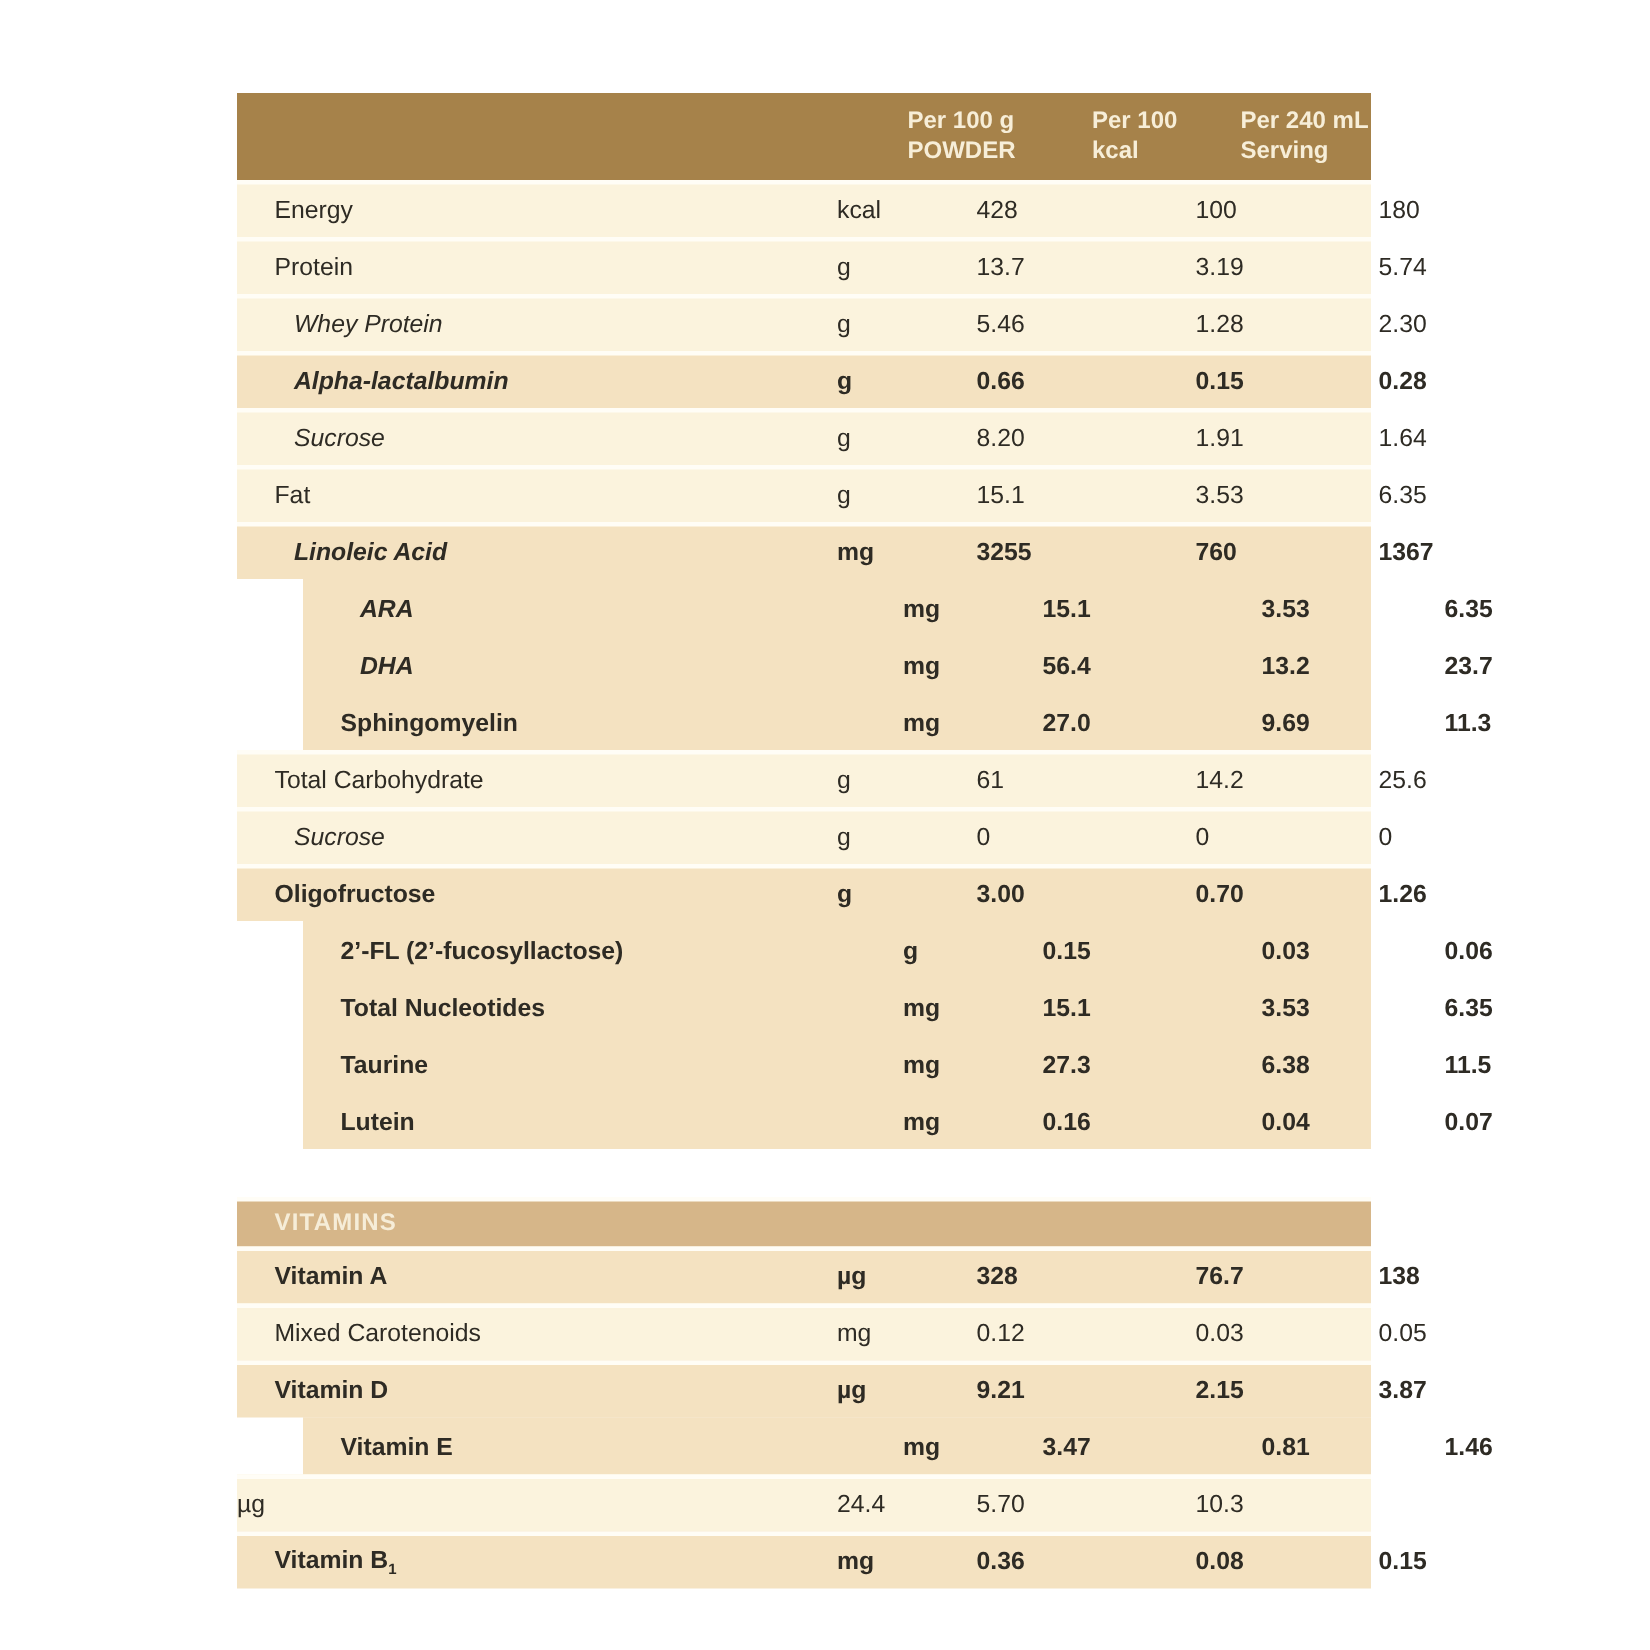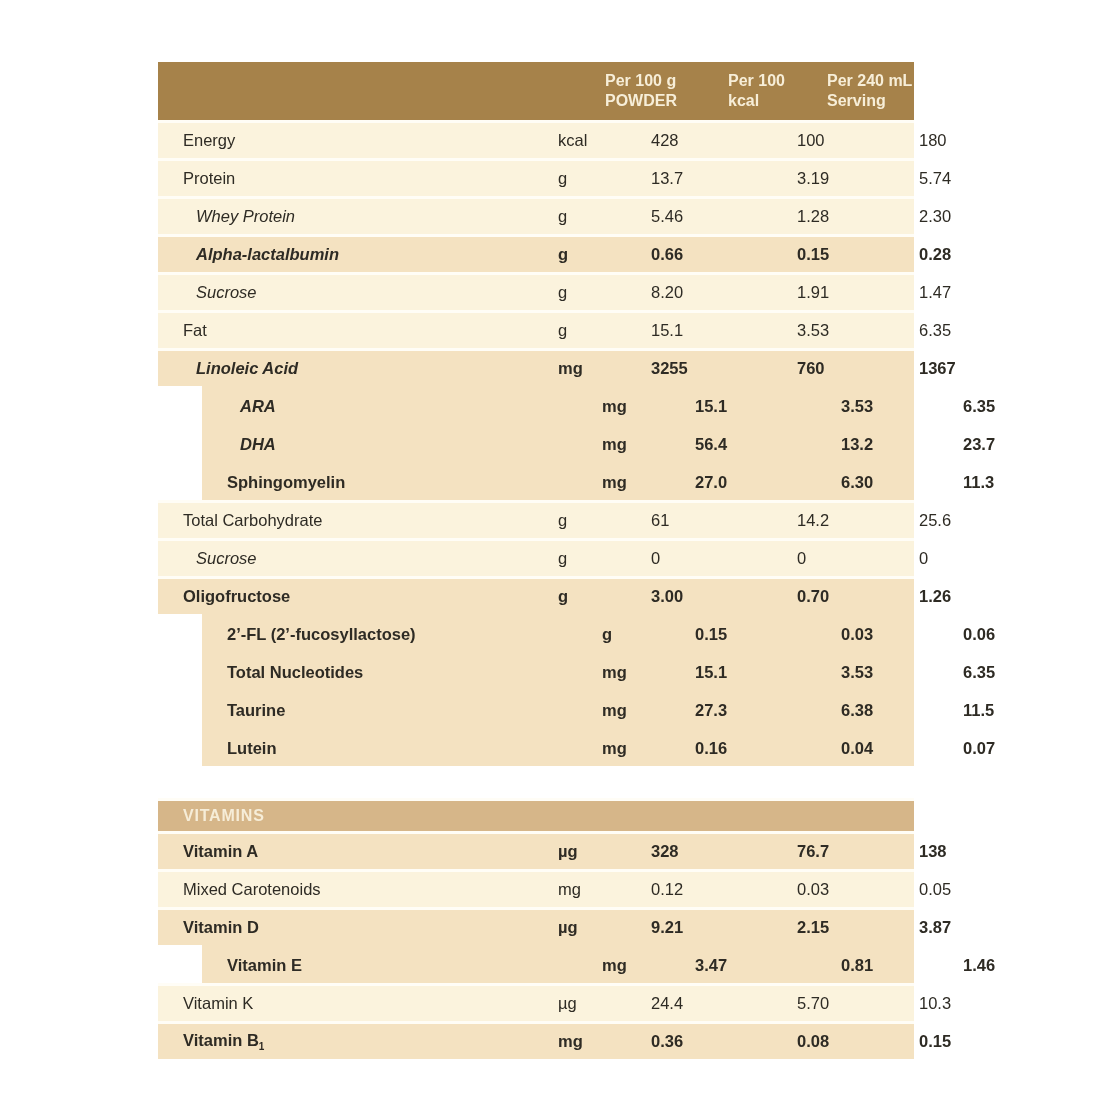--- a/index.html
+++ b/index.html
@@ -101,21 +101,21 @@
         <div class="unit">g</div>
         <div class="val">0.66</div>
         <div class="val">0.15</div>
         <div class="val">0.28</div>
       </div>
       <div class="grid-row row indent">
         <div class="label">Sucrose</div>
         <div class="unit">g</div>
         <div class="val">8.20</div>
         <div class="val">1.91</div>
-        <div class="val">1.47</div>
+        <div class="val">1.64</div>
       </div>
       <div class="grid-row row">
         <div class="label">Fat</div>
         <div class="unit">g</div>
         <div class="val">15.1</div>
         <div class="val">3.53</div>
         <div class="val">6.35</div>
       </div>
       <div class="grid-row row emph indent">
         <div class="label">Linoleic Acid</div>
@@ -135,21 +135,21 @@
         <div class="label">DHA</div>
         <div class="unit">mg</div>
         <div class="val">56.4</div>
         <div class="val">13.2</div>
         <div class="val">23.7</div>
       </div>
       <div class="grid-row row emph">
         <div class="label">Sphingomyelin</div>
         <div class="unit">mg</div>
         <div class="val">27.0</div>
-        <div class="val">6.30</div>
+        <div class="val">9.69</div>
         <div class="val">11.3</div>
       </div>
       <div class="grid-row row">
         <div class="label">Total Carbohydrate</div>
         <div class="unit">g</div>
         <div class="val">61</div>
         <div class="val">14.2</div>
         <div class="val">25.6</div>
       </div>
       <div class="grid-row row indent">
@@ -217,21 +217,20 @@
         <div class="val">3.87</div>
       </div>
       <div class="grid-row row emph">
         <div class="label">Vitamin E</div>
         <div class="unit">mg</div>
         <div class="val">3.47</div>
         <div class="val">0.81</div>
         <div class="val">1.46</div>
       </div>
       <div class="grid-row row">
-        <div class="label">Vitamin K</div>
         <div class="unit">µg</div>
         <div class="val">24.4</div>
         <div class="val">5.70</div>
         <div class="val">10.3</div>
       </div>
       <div class="grid-row row emph">
         <div class="label">Vitamin B<sub>1</sub></div>
         <div class="unit">mg</div>
         <div class="val">0.36</div>
         <div class="val">0.08</div>

